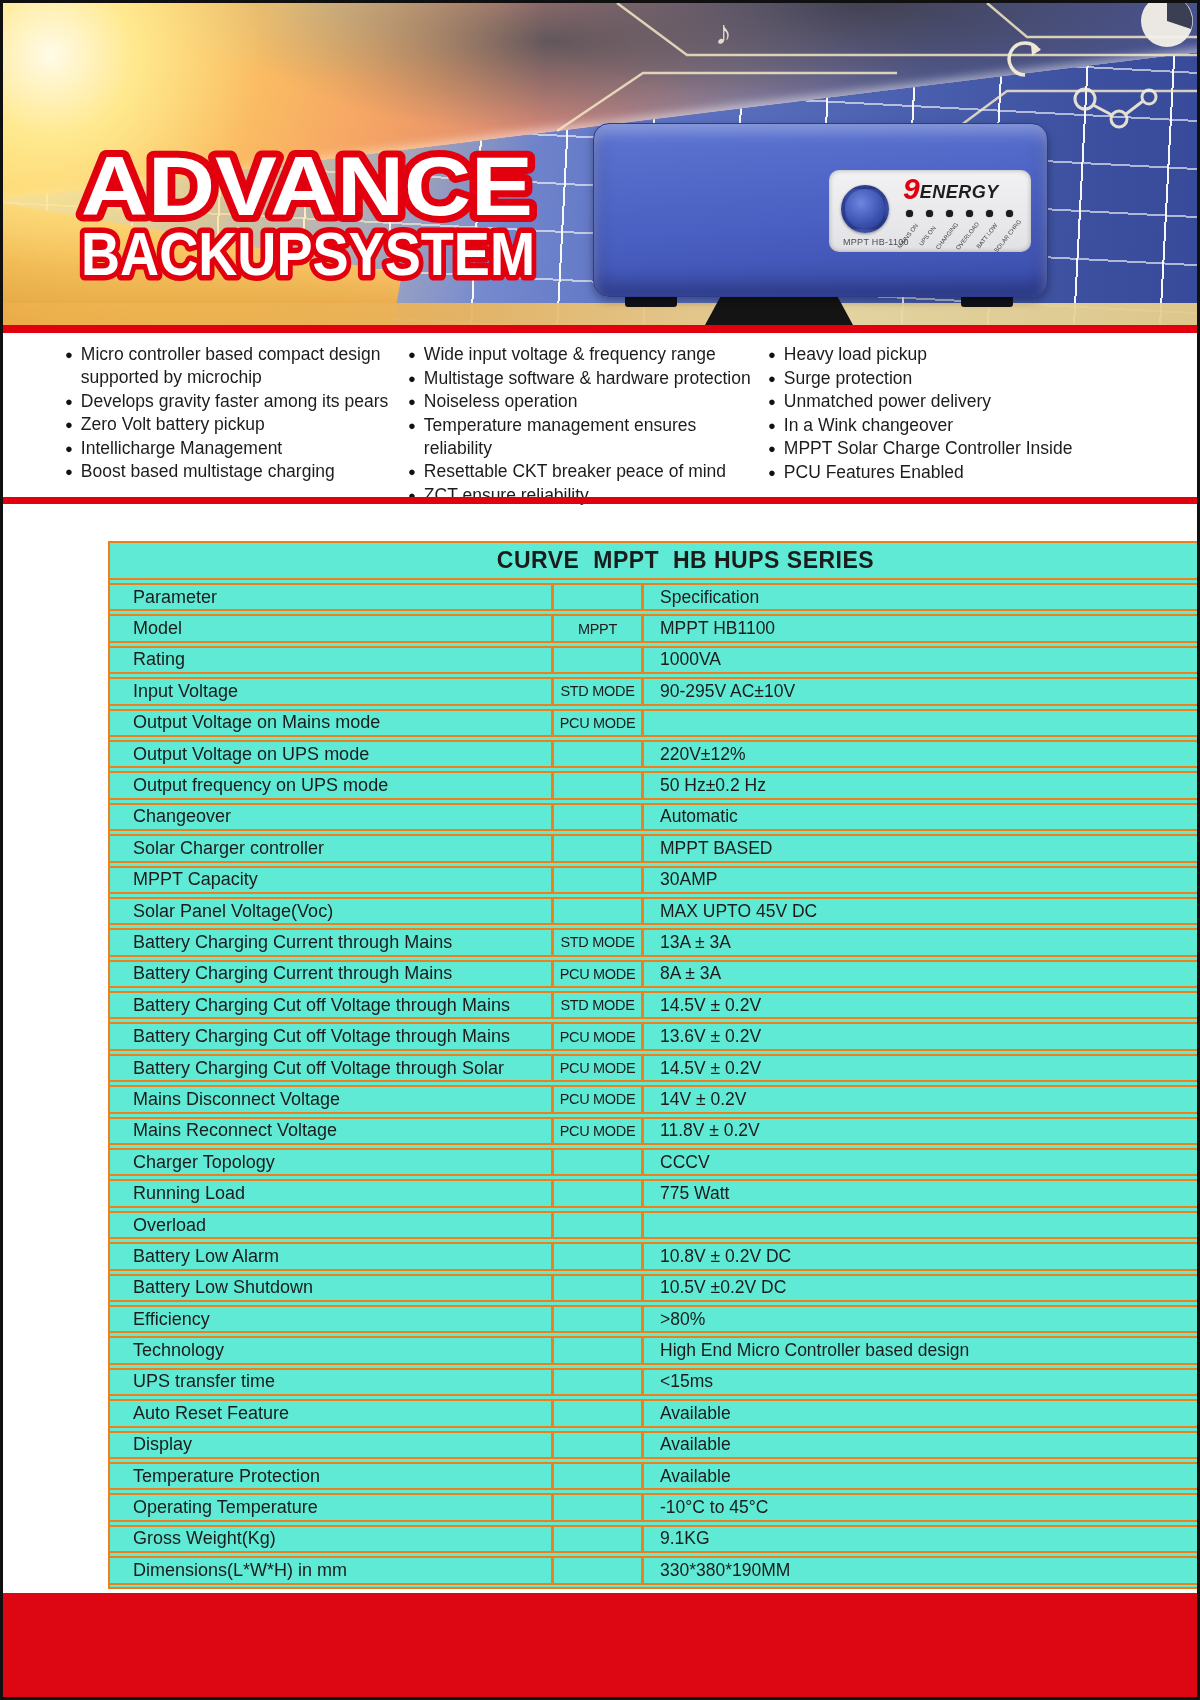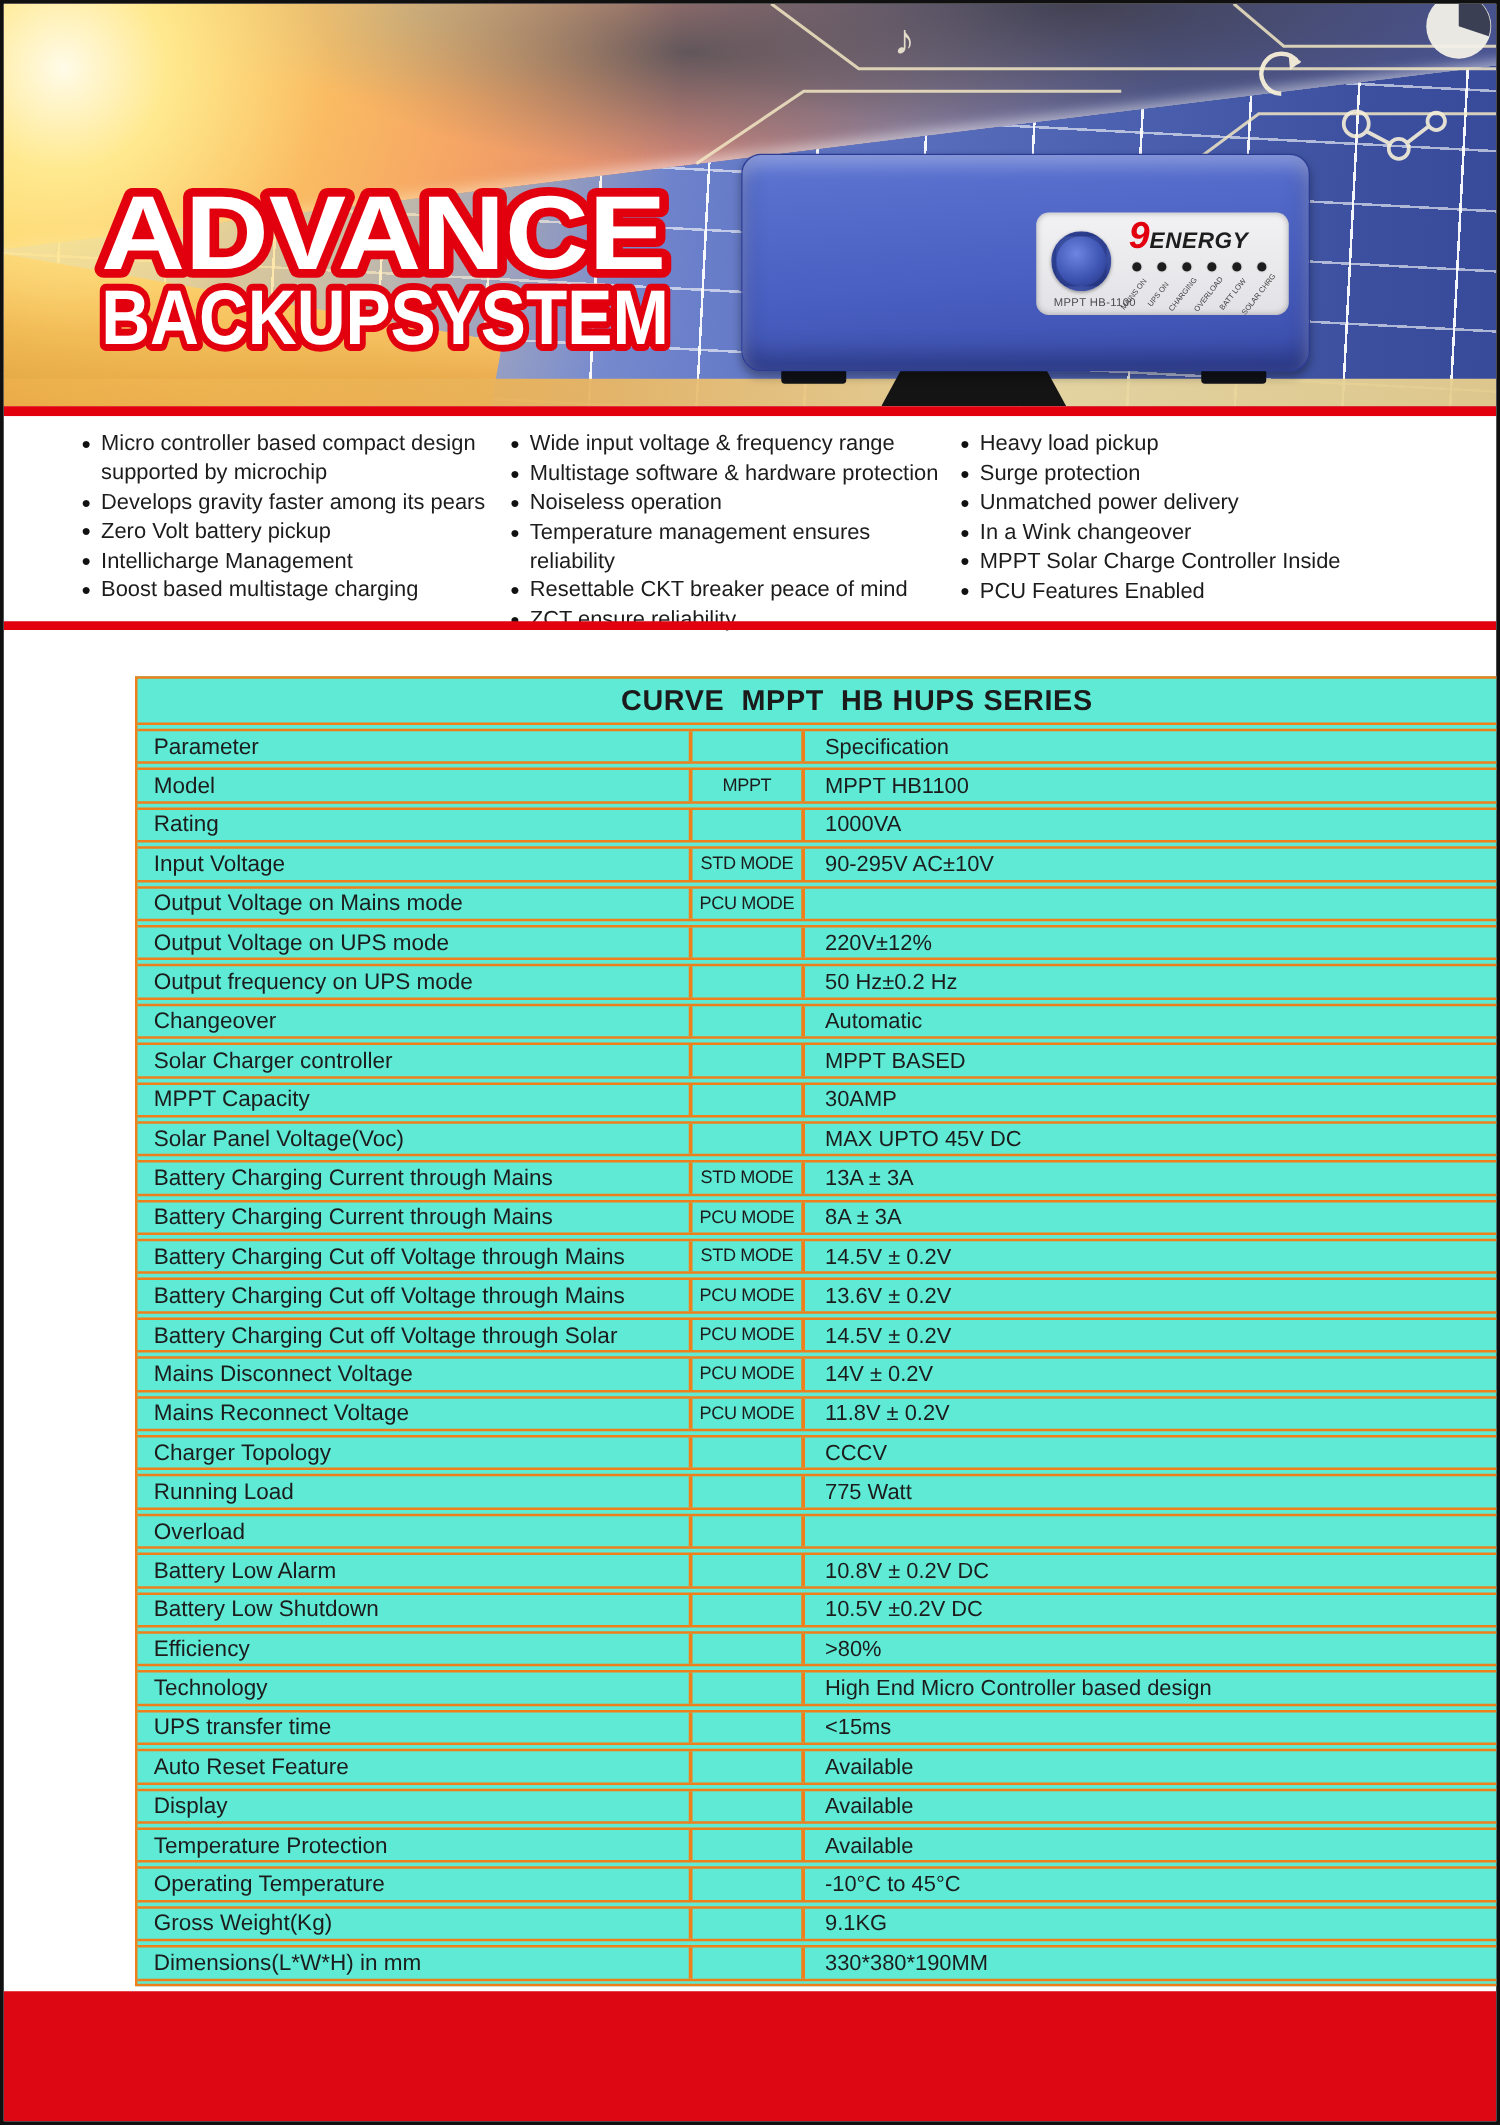--- a/index.html
+++ b/index.html
@@ -73,21 +73,21 @@
   .bullet{font-size:13px;margin-right:8px;line-height:23px;color:#111;}
 
   
   .spec-table{position:absolute;left:105px;top:538px;width:1155px;background:#5eead4;
       border:2.5px solid #EE7F1B;}
   .t-title{height:37px;display:flex;align-items:center;justify-content:center;
       font-size:23px;font-weight:bold;color:#1b1b1b;letter-spacing:.5px;white-space:pre;
       border-bottom:2.5px solid #EE7F1B;}
   .t-body{padding-bottom:2px;}
   .s-row{display:flex;height:28.4px;margin-top:3px;border-top:2px solid #EE7F1B;border-bottom:2px solid #EE7F1B;}
-  .c1{width:441px;padding-left:13px;display:flex;align-items:center;font-size:18px;color:#1c1c1c;}
+  .c1{width:441px;padding-left:23px;display:flex;align-items:center;font-size:18px;color:#1c1c1c;}
   .c2{width:93px;border-left:3px solid #EE7F1B;border-right:3px solid #EE7F1B;
       display:flex;align-items:center;justify-content:center;font-size:14.5px;letter-spacing:-.3px;color:#1c1c1c;}
   .c3{flex:1;padding-left:16px;display:flex;align-items:center;font-size:17.5px;color:#1c1c1c;}
 
   
   .footer-bar{position:absolute;left:0;top:1590px;width:1194px;height:104px;background:#DD0613;}
 </style>
 </head>
 <body>
 

